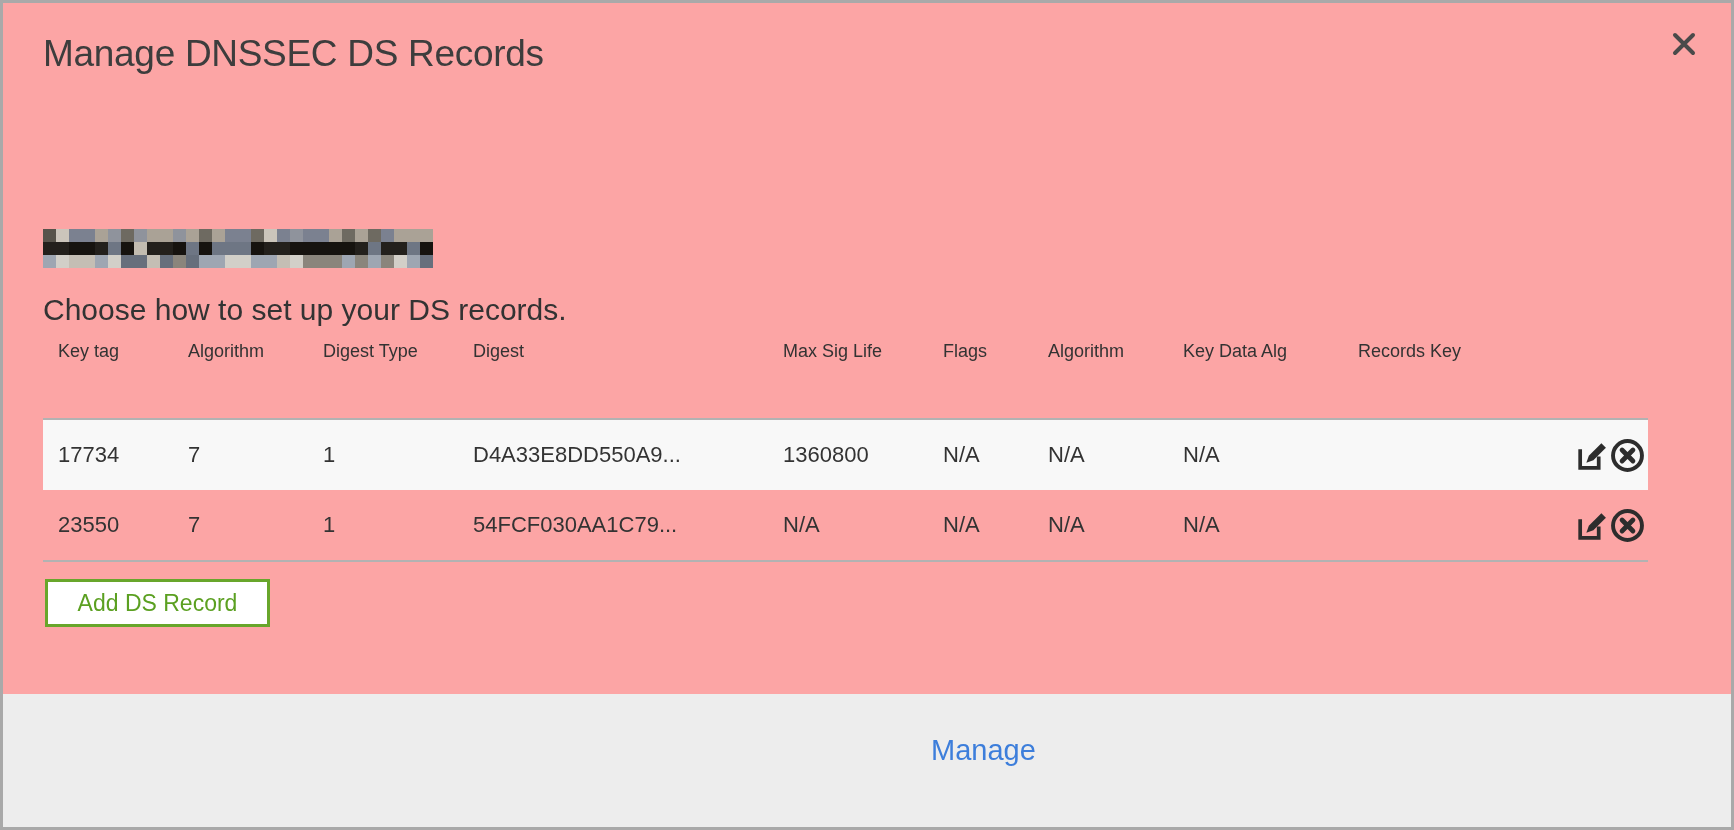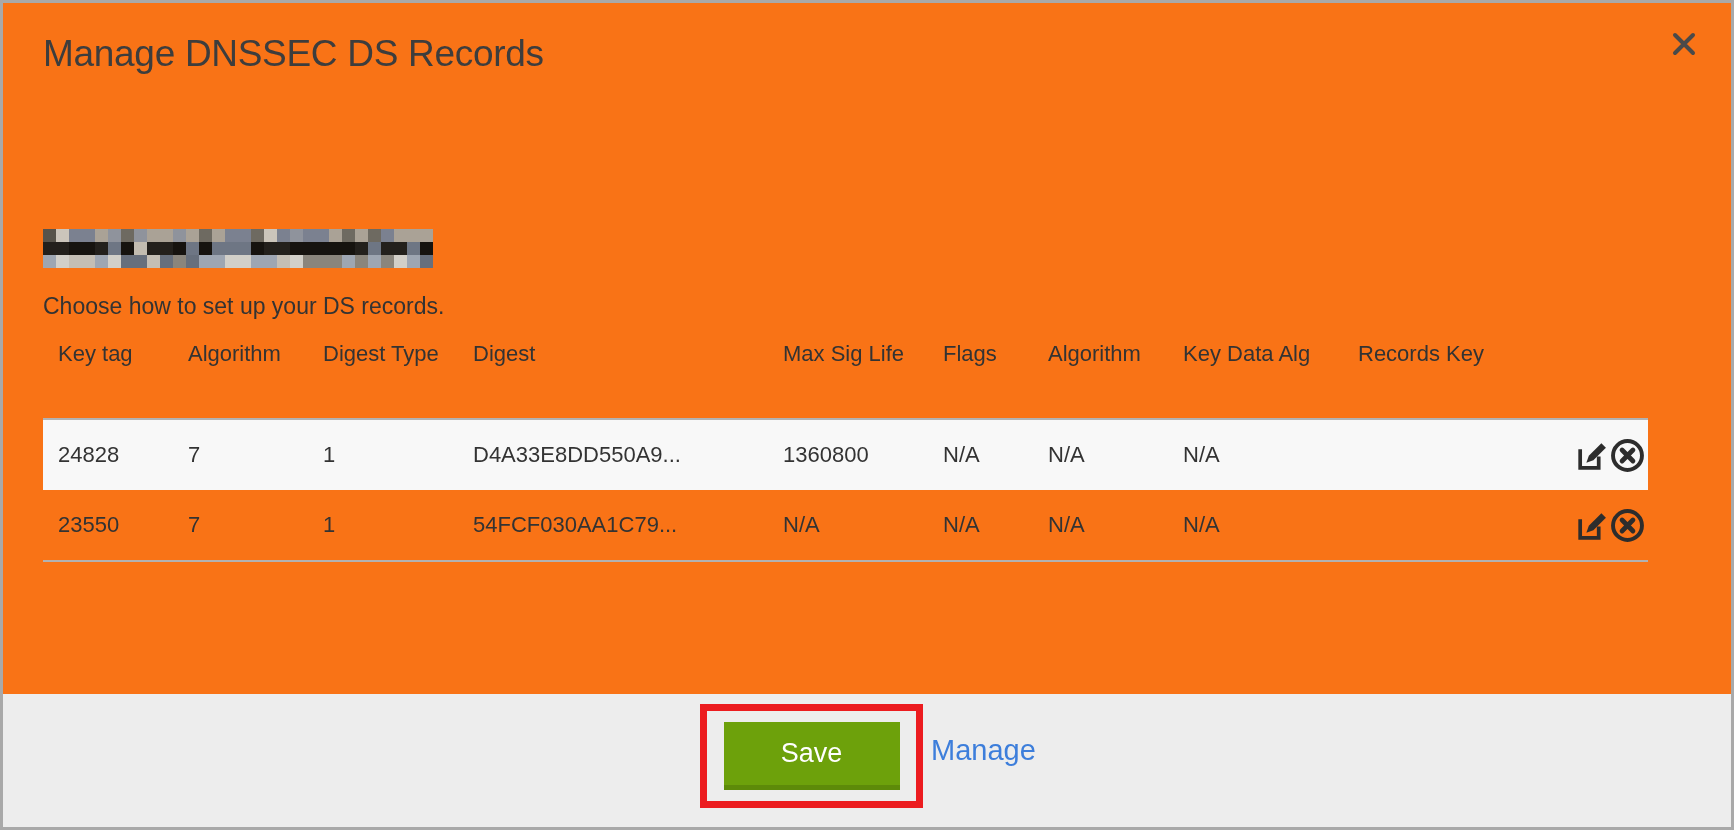--- a/index.html
+++ b/index.html
@@ -6,21 +6,21 @@
   html,body { background:#fff; }
   body {
     font-family:"Liberation Sans","DejaVu Sans",sans-serif;
     color:#333;
     width:1734px; height:830px;
     position:relative;
   }
   .modal {
     position:absolute; inset:0;
     width:1734px; height:830px;
-    background:#f97316;
+    background:#fca5a5;
     border:3px solid #a9a9a9;
   }
   
   .modal-title {
     position:absolute; left:40px; top:30px;
     font-size:37px; font-weight:300; color:#3d3d3d;
     letter-spacing:-0.3px;
   }
   
   .close-btn {
@@ -32,32 +32,32 @@
   
   #pixels {
     position:absolute; left:40px; top:226px;
     display:grid;
     grid-template-columns:repeat(30,13px);
     grid-auto-rows:13px;
   }
   
   .instruction {
     position:absolute; left:40px; top:290px;
-    font-size:23px; color:#333;
+    font-size:30px; color:#333;
   }
   
   table.ds-table {
     position:absolute; left:40px; top:334px;
     width:1605px;
     border-collapse:collapse; table-layout:fixed;
   }
   table.ds-table thead th {
     height:82px; vertical-align:top;
     padding:4px 0 0 15px;
-    font-weight:400; font-size:22px; text-align:left; color:#333;
+    font-weight:400; font-size:18px; text-align:left; color:#333;
     white-space:nowrap; overflow:hidden;
   }
   table.ds-table tbody {
     border-top:2px solid #b2b2b2;
     border-bottom:2px solid #b2b2b2;
   }
   table.ds-table tbody tr { height:71px; }
   table.ds-table tbody tr.row-shaded { background:#f8f8f8; }
   table.ds-table td {
     font-size:22px; color:#333;
@@ -241,21 +241,21 @@
         <th>Max Sig Life</th>
         <th>Flags</th>
         <th>Algorithm</th>
         <th>Key Data Alg</th>
         <th>Records Key</th>
         <th></th>
       </tr>
     </thead>
     <tbody>
       <tr class="row-shaded">
-        <td>24828</td>
+        <td>17734</td>
         <td>7</td>
         <td>1</td>
         <td>D4A33E8DD550A9...</td>
         <td>1360800</td>
         <td>N/A</td>
         <td>N/A</td>
         <td>N/A</td>
         <td></td>
         <td class="actions">
           <button class="icon-btn" aria-label="Edit">
@@ -291,21 +291,19 @@
             <svg width="37" height="37" viewBox="0 0 34 34">
               <circle cx="17" cy="17" r="13.3" fill="none" stroke="#2d2d2d" stroke-width="3.6"></circle>
               <path d="M12 12 L22 22 M22 12 L12 22" stroke="#2d2d2d" stroke-width="4.4" stroke-linecap="round"></path>
             </svg>
           </button>
         </td>
       </tr>
     </tbody>
   </table>
 
+  <button class="add-btn">Add DS Record</button>
 
   <div class="footer">
-    <div class="red-annotation">
-      <button class="save-btn">Save</button>
-    </div>
     <a class="cancel-link" href="#">Manage</a>
   </div>
 
 </div>
 
 </body></html>

